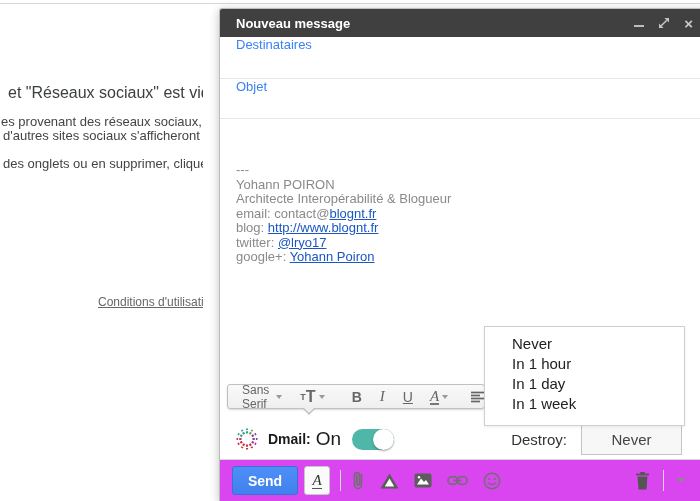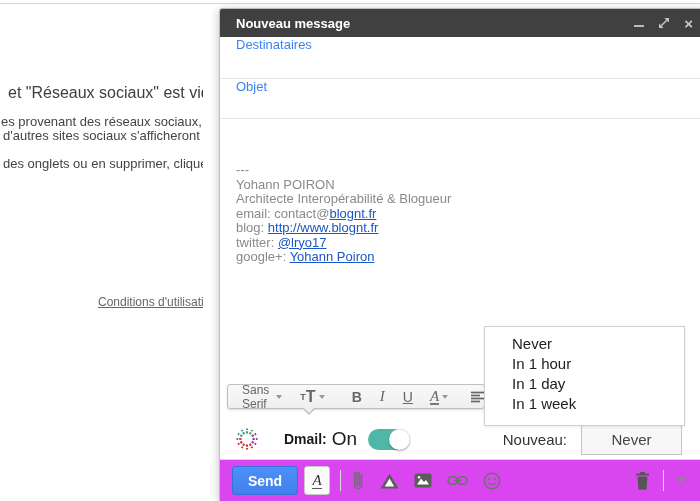--- a/index.html
+++ b/index.html
@@ -55,21 +55,21 @@
   .fmt-size b:last-child { font-size:13px; font-weight:bold; }
   .fmt-b { font-weight:bold; font-size:14px; margin:0 9px; }
   .fmt-i { font-family:"Liberation Serif", serif; font-style:italic; font-size:15px; margin:0 9px; }
   .fmt-u { text-decoration:underline; font-size:14px; margin:0 9px; }
   .fmt-a { font-family:"Liberation Serif", serif; font-style:italic; font-size:15px;
            border-bottom:2px solid #777; line-height:14px; margin-left:8px; }
 
   
   .dmail-row { flex:none; height:41px; border-bottom:1px solid #d8d8d8; background:#fff;
                display:flex; align-items:center; padding:0 23px 0 14px; }
-  .dmail-label { font-size:14px; font-weight:bold; color:#1a1a1a; margin-left:24px; }
+  .dmail-label { font-size:14px; font-weight:bold; color:#1a1a1a; margin-left:8px; }
   .dmail-status { font-size:19px; color:#1a1a1a; margin-left:5px; }
   .toggle { width:42px; height:21px; border-radius:11px; background:#4fb7a8; margin-left:11px;
             position:relative; cursor:pointer; }
   .toggle .knob { position:absolute; right:0px; top:0px; width:21px; height:21px;
             border-radius:50%; background:#fff; box-shadow:0 1px 2px rgba(0,0,0,.35); }
   .dmail-sp { flex:1; }
   .destroy-label { font-size:15px; color:#333; margin-right:14px; }
   .destroy-btn { width:101px; height:31px; background:#f7f7f7; border:1px solid #c4c4c4;
                  color:#444; font-size:15px; display:flex; align-items:center;
                  justify-content:center; cursor:pointer; }
@@ -208,21 +208,21 @@
           <line x1="10.25" y1="8.24" x2="7.75" y2="3.91" stroke="#35a08a"></line>
         </g>
       </svg>
     </span>
     <span class="dmail-label">Dmail:</span>
     <span class="dmail-status">On</span>
     <span class="toggle">
         <span class="knob"></span>
       </span>
     <span class="dmail-sp"></span>
-    <span class="destroy-label">Nouveau:</span>
+    <span class="destroy-label">Destroy:</span>
     <span class="destroy-btn">Never</span>
   </div>
 
   <div class="bottom-bar">
     <span class="send-btn">Send</span>
     <span class="abtn">
         <span>A</span>
       </span>
     <span class="bb-sep"></span>
     <span class="icon-btn">

